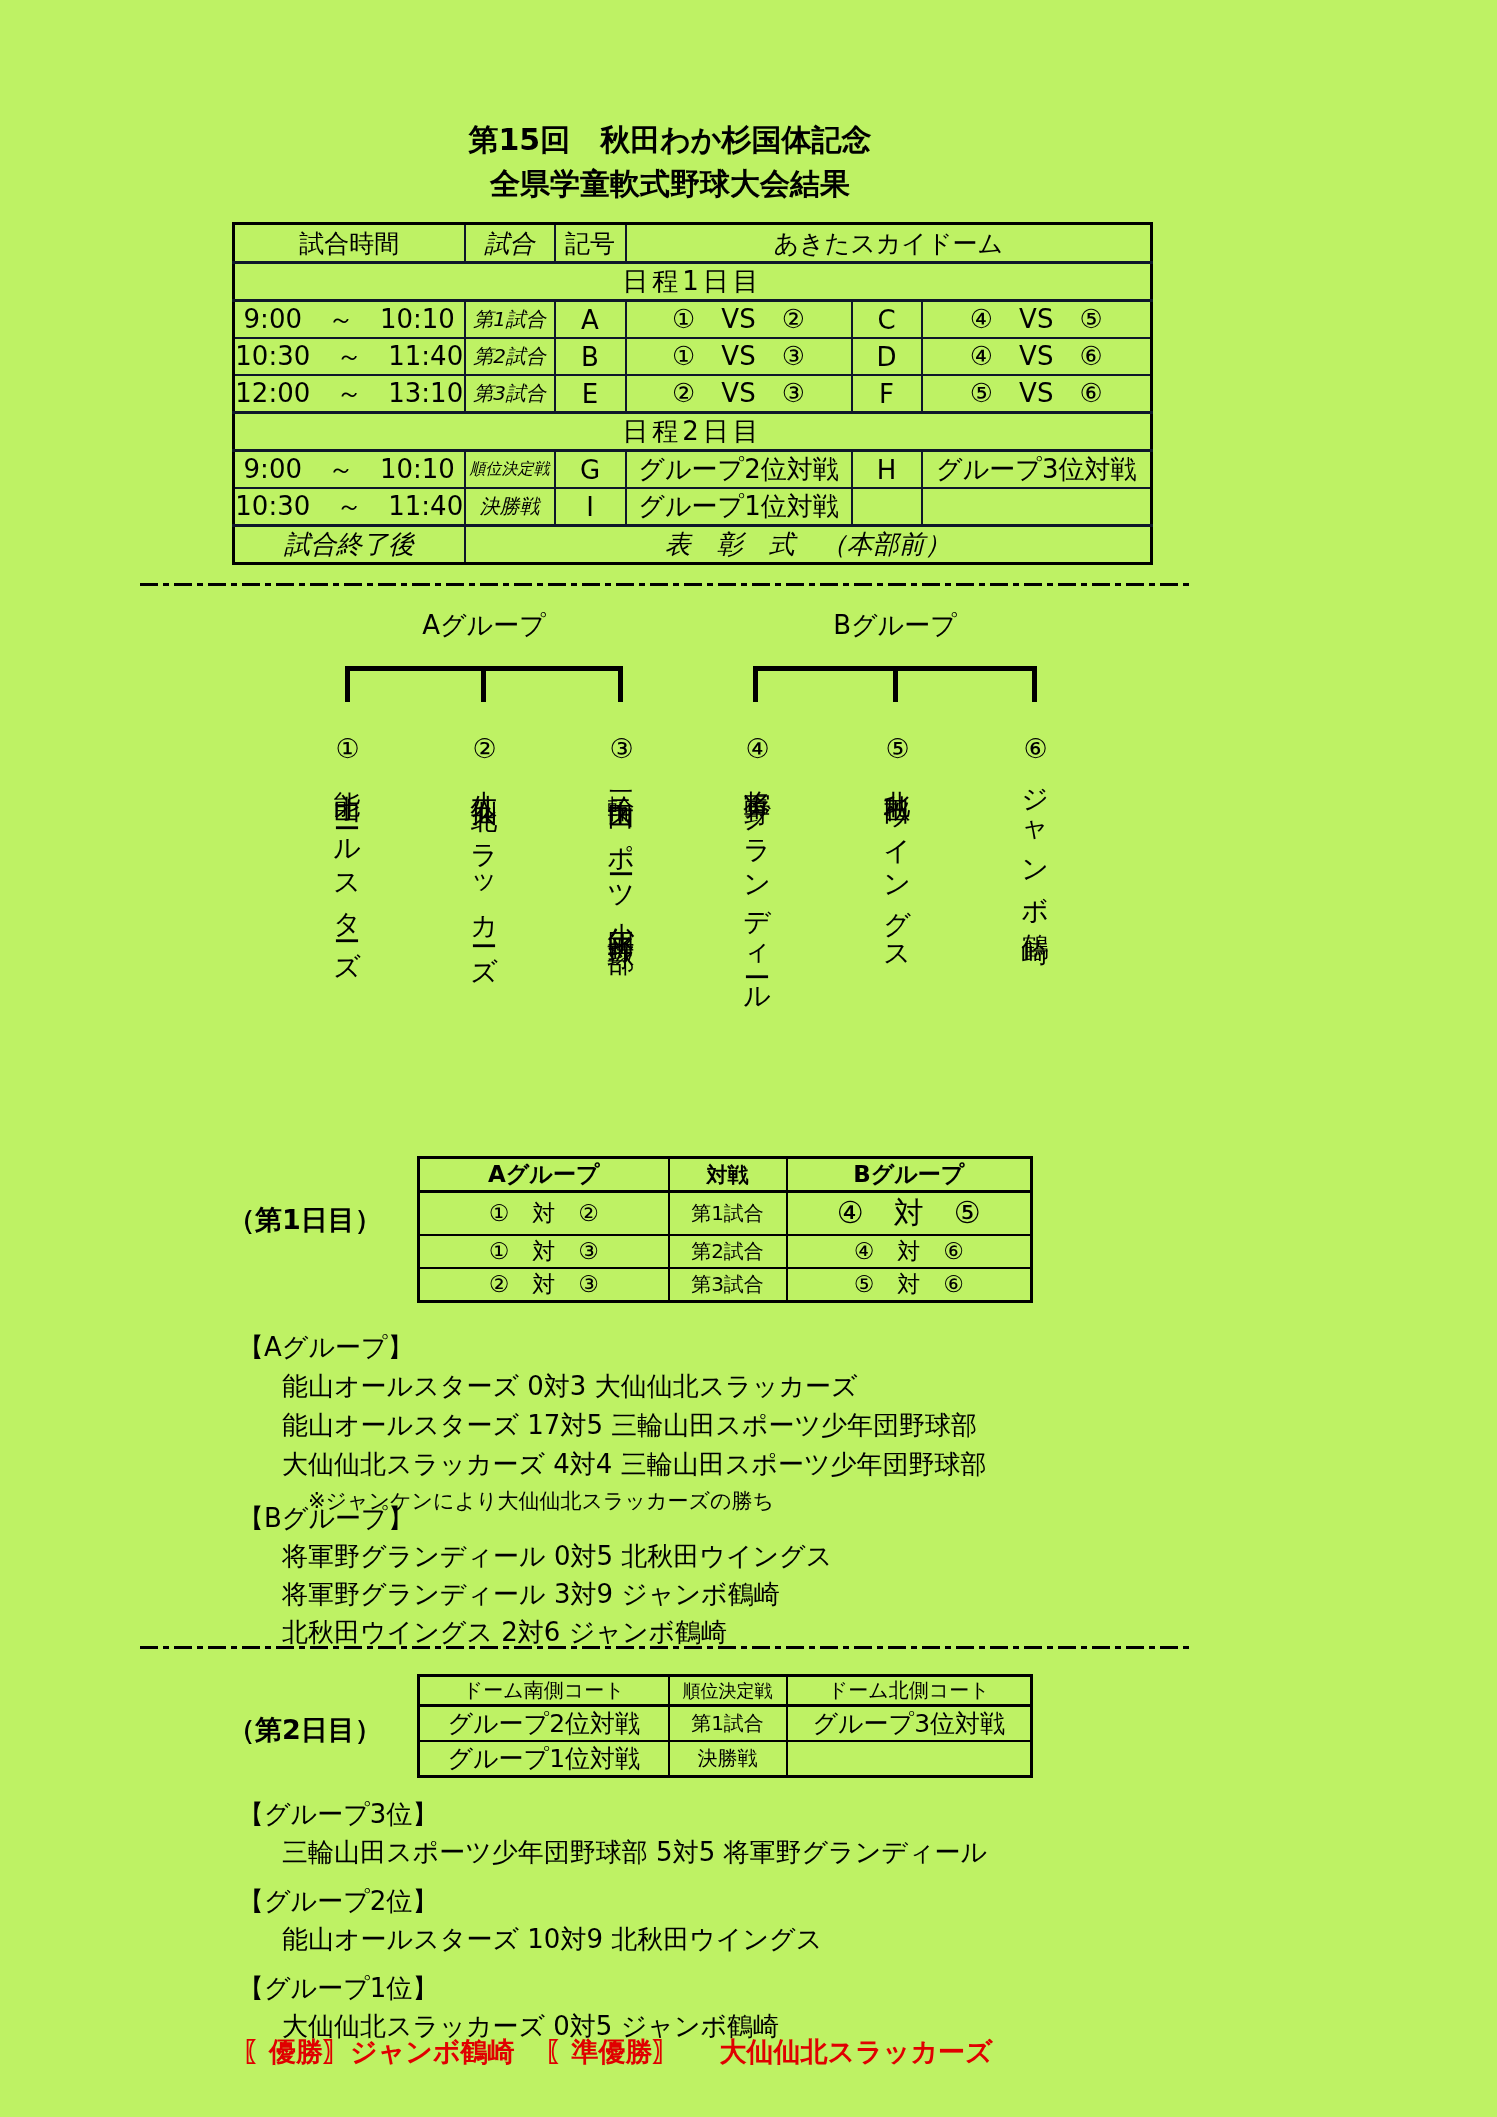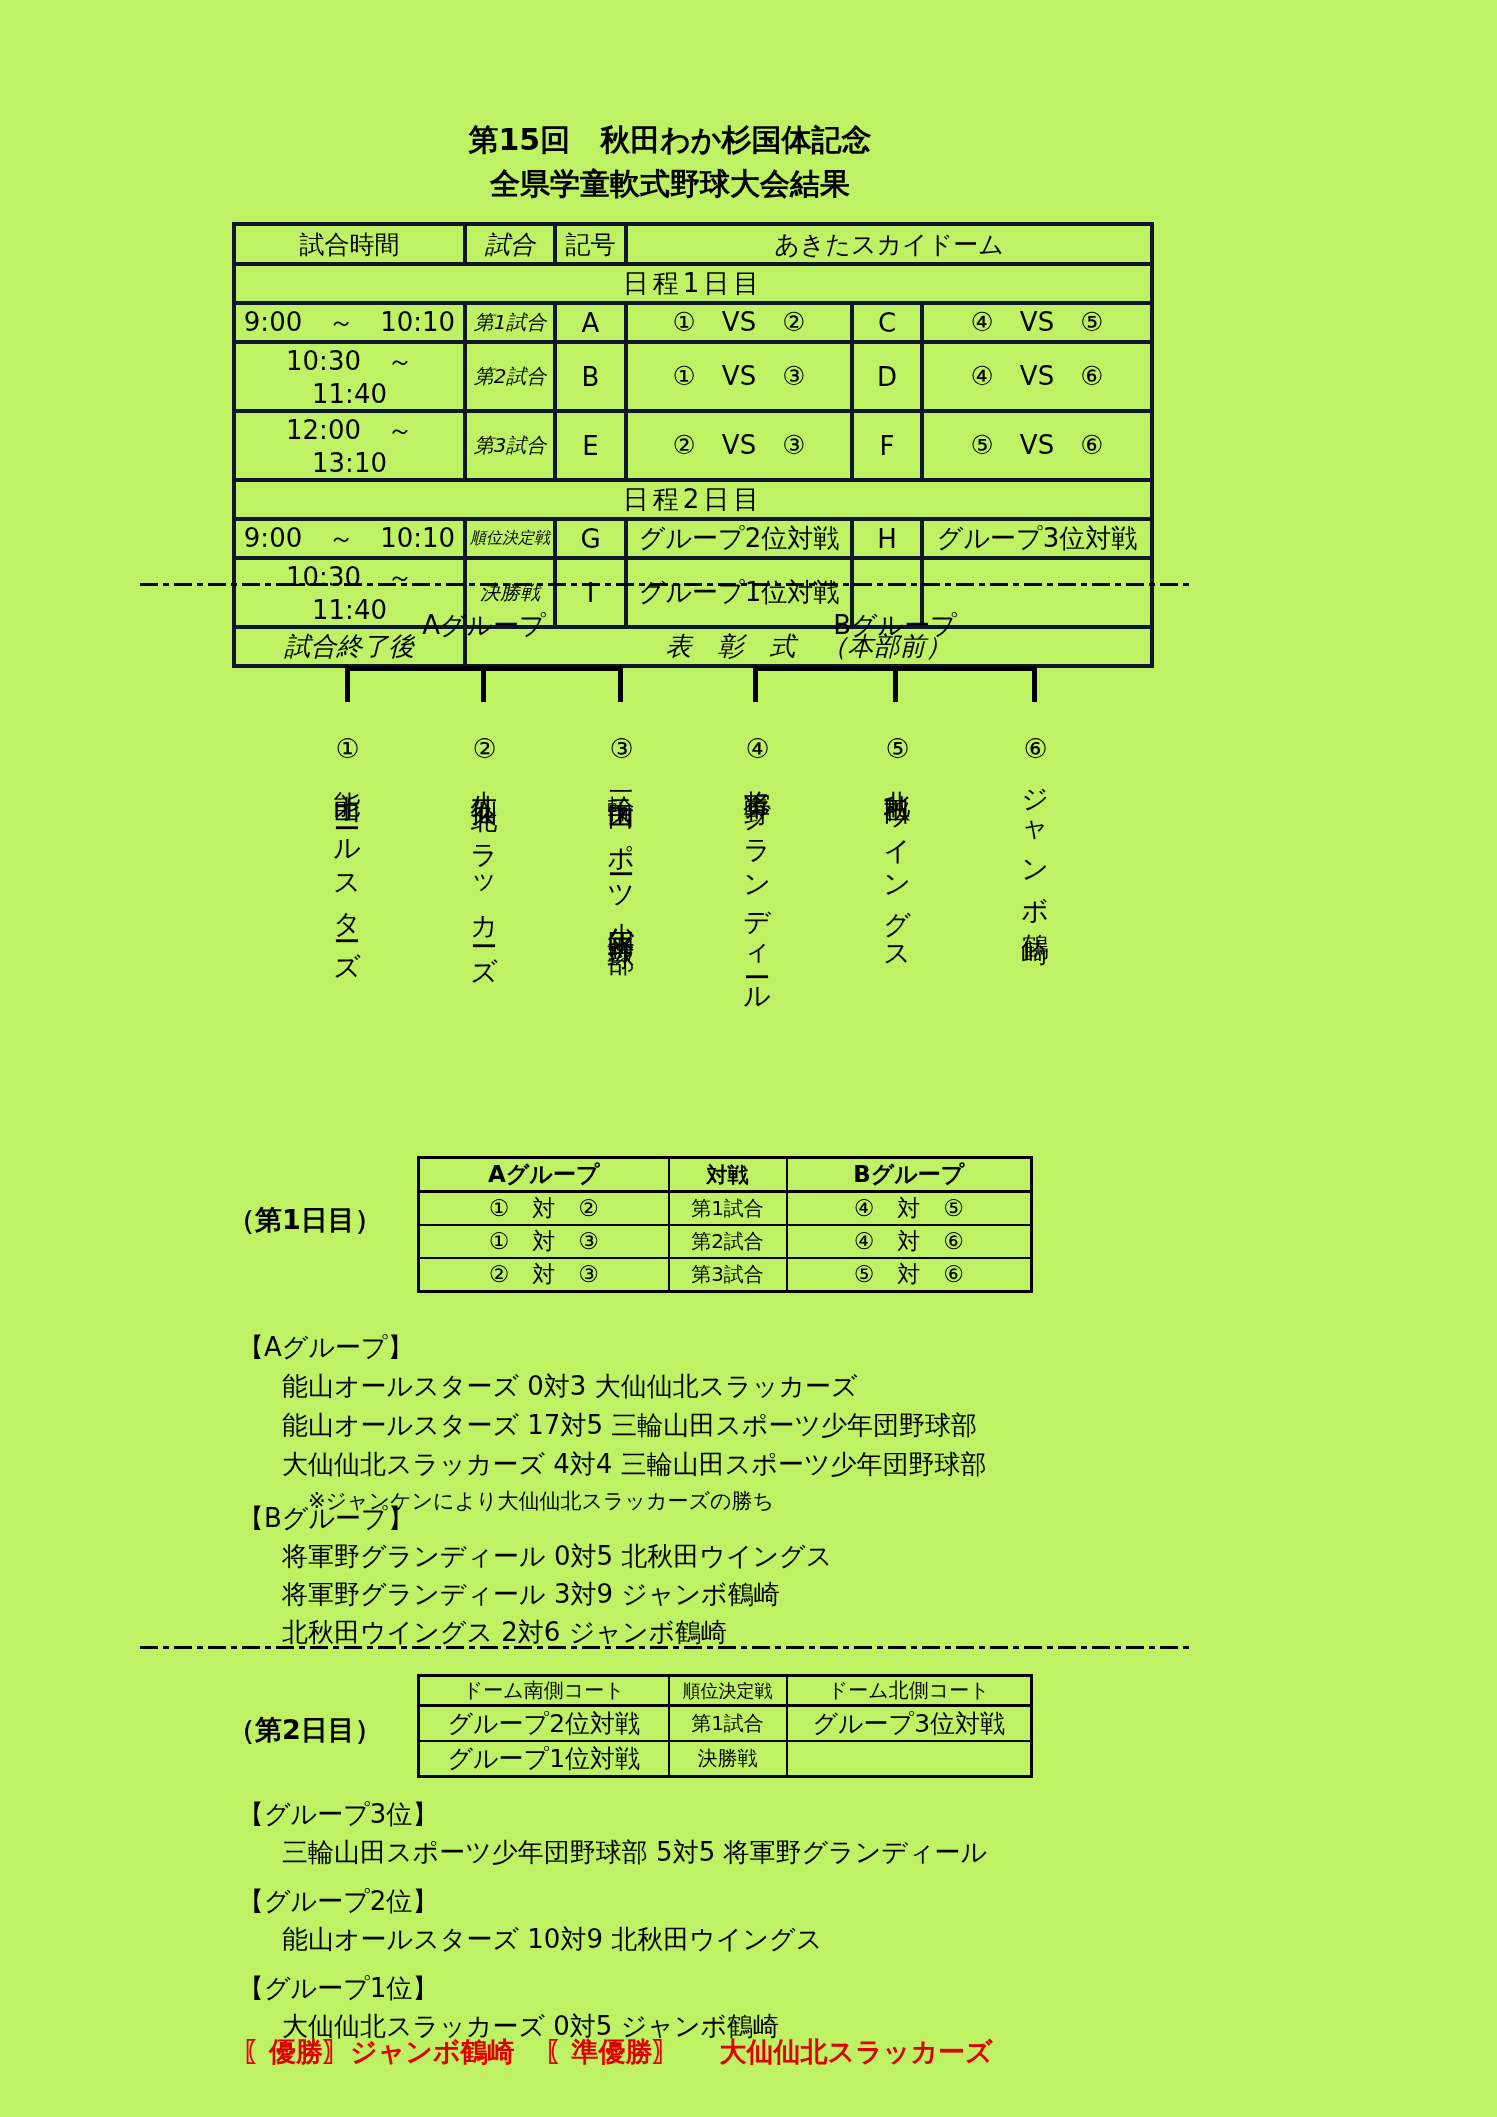--- a/index.html
+++ b/index.html
@@ -8,21 +8,21 @@
     font-family:"DejaVu Sans","Liberation Sans",sans-serif; color:#000;
   }
 
   
   .title { position:absolute; left:0; top:118px; width:1340px; text-align:center;
            font-size:30px; font-weight:700; line-height:44px; }
 
   
   table.sched { position:absolute; left:232px; top:222px; width:918px;
     border-collapse:collapse; table-layout:fixed; border:3px solid #000; }
-  table.sched td { border:4px solid #0f172a; text-align:center; vertical-align:middle;
+  table.sched td { border:2px solid #0f172a; text-align:center; vertical-align:middle;
     padding:0; font-size:26px; height:34px; overflow:hidden; }
   table.sched tr.hd td { height:36px; font-size:25px; }
   tr.sec-b td { border-bottom-width:3px; }
   tr.sec-t td { border-top-width:3px; }
   .it  { font-style:italic; }
   .f20 { font-size:20px !important; }
   .f16 { font-size:16px !important; }
   .daylabel td { letter-spacing:4px; }
 
   
@@ -165,21 +165,21 @@
       </colgroup>
     <tbody>
         <tr class="hd">
       <td style="height:27px;font-size:23px;font-weight:700;">Aグループ</td>
       <td style="height:27px;font-size:21px;font-weight:700;">対戦</td>
       <td style="height:27px;font-size:23px;font-weight:700;">Bグループ</td>
     </tr>
     <tr>
       <td style="height:25px;font-size:23px;">①　対　②</td>
       <td style="height:25px;font-size:20px;">第1試合</td>
-      <td style="height:25px;font-size:23px;margin-left:16px;">④　対　⑤</td>
+      <td style="height:25px;font-size:30px;margin-left:16px;">④　対　⑤</td>
     </tr>
     <tr>
       <td style="height:25px;font-size:23px;">①　対　③</td>
       <td style="height:25px;font-size:20px;">第2試合</td>
       <td style="height:25px;font-size:23px;border-radius:7px;">④　対　⑥</td>
     </tr>
     <tr>
       <td style="height:25px;font-size:23px;">②　対　③</td>
       <td style="height:25px;font-size:20px;">第3試合</td>
       <td style="height:25px;font-size:23px;">⑤　対　⑥</td>

